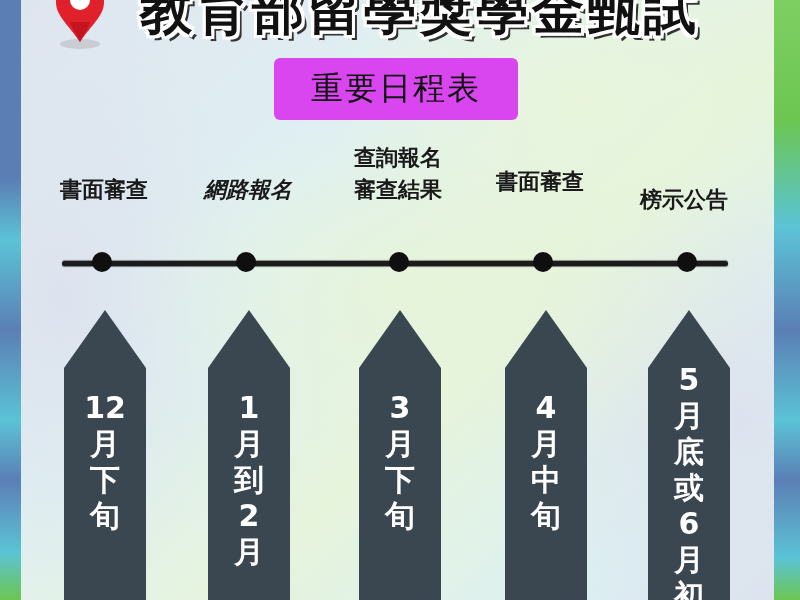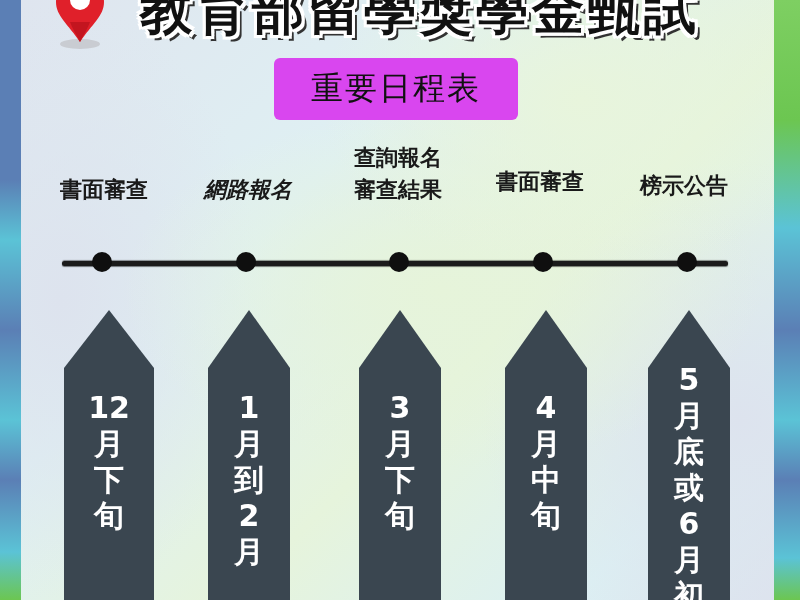--- a/index.html
+++ b/index.html
@@ -88,32 +88,32 @@
 
 <div class="title">教育部留學獎學金甄試</div>
 
 <div class="subtitle-pill">重要日程表</div>
 
 <div class="step-label" style="left:44px; top:174px; width:120px;">書面審查</div>
 <div class="step-label" style="left:186px; top:174px; width:124px;font-style:italic;">網路報名</div>
 <div class="step-label" style="left:336px; top:142px; width:124px; white-space:pre-line;">查詢報名
 審查結果</div>
 <div class="step-label" style="left:478px; top:166px; width:124px;">書面審查</div>
-<div class="step-label" style="left:622px; top:170px; width:124px;">榜示公告</div>
+<div class="step-label" style="left:622px; top:184px; width:124px;">榜示公告</div>
 
 <div class="timeline">
   <div class="timeline-line"></div>
 </div>
 <div class="dot" style="left:102px;"></div>
 <div class="dot" style="left:246px;"></div>
 <div class="dot" style="left:399px;"></div>
 <div class="dot" style="left:543px;"></div>
 <div class="dot" style="left:687px;"></div>
 
-<div class="arrow" style="left:105px;padding-left:8px;">
+<div class="arrow" style="left:105px;">
   <div class="arrow-text">12
 月
 下
 旬</div>
 </div>
 <div class="arrow" style="left:249px;">
   <div class="arrow-text">1
 月
 到
 2

